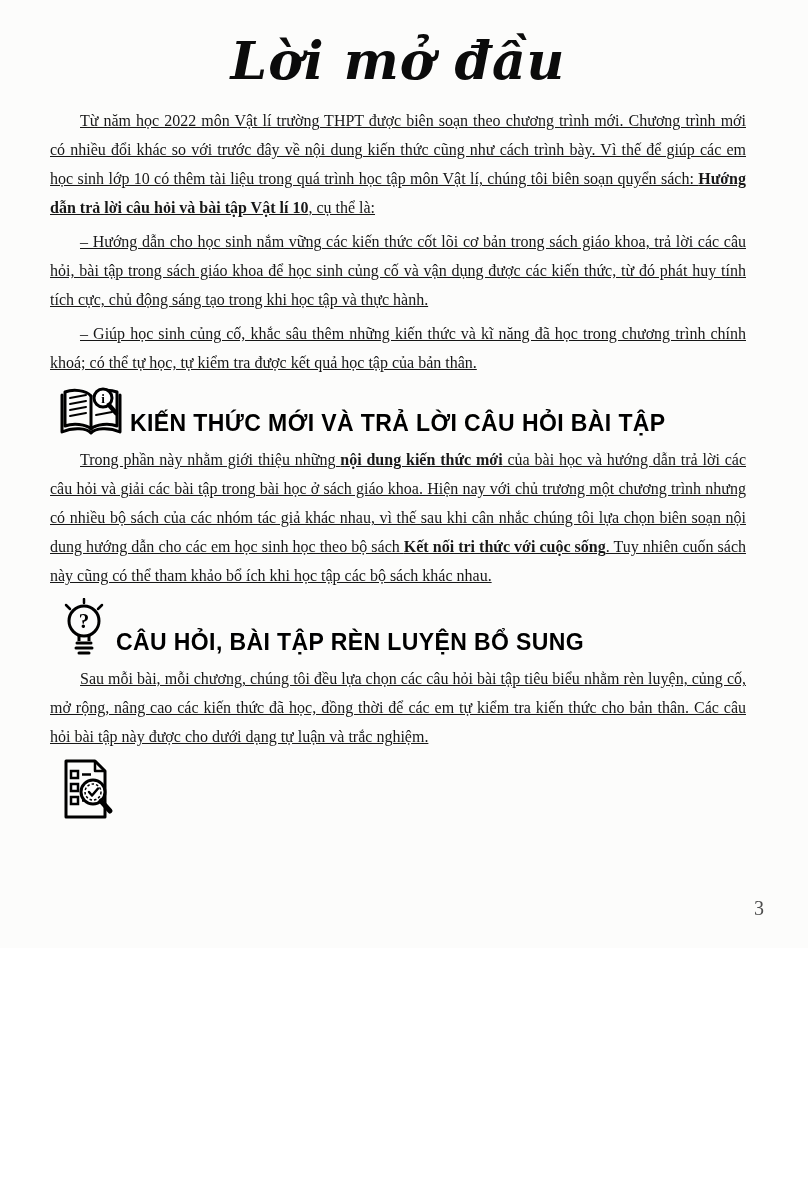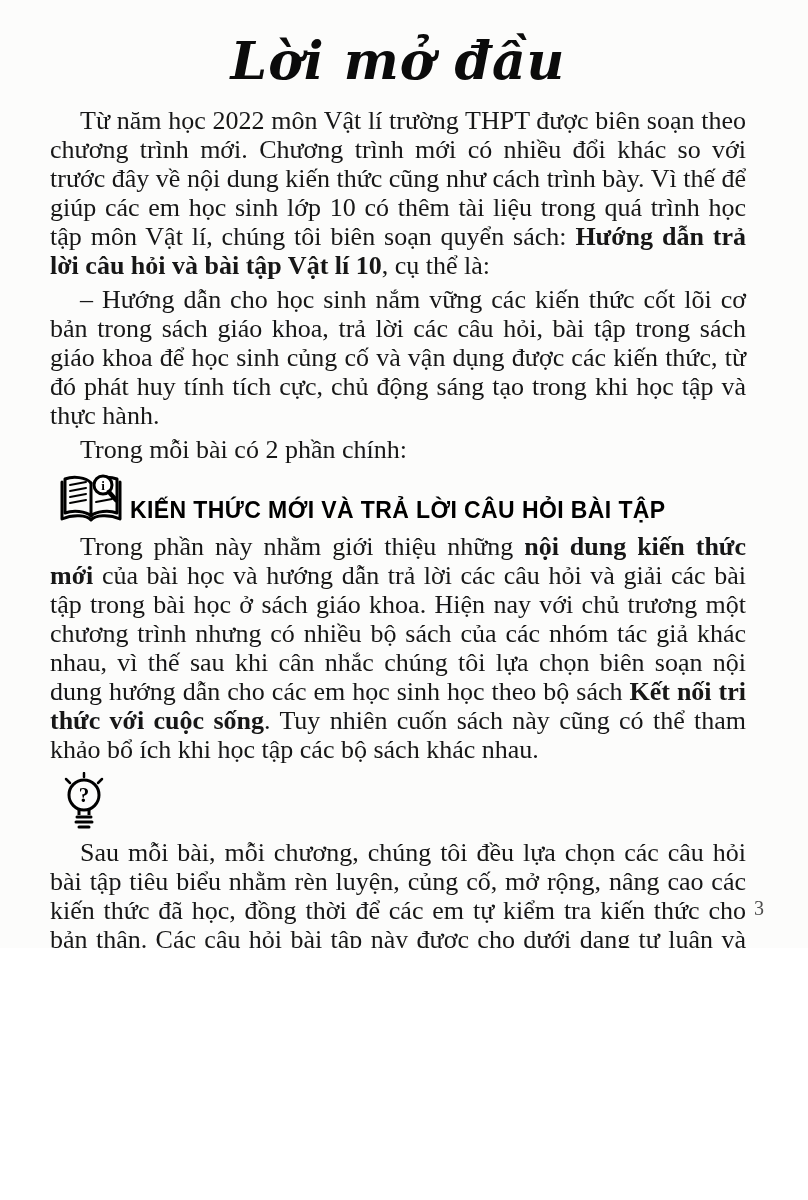--- a/index.html
+++ b/index.html
@@ -21,25 +21,26 @@
     font-style: italic;
     font-weight: 700;
     font-size: 52px;
     line-height: 1.2;
     text-align: center;
     margin: 0 0 14px 0;
     letter-spacing: 1px;
     color: #0b0b0b;
   }
   .para {
-    font-size: 26px;
+    font-size: 16px;
     line-height: 29px;
     text-align: justify;
     text-indent: 30px;
     margin: 0 0 5px 0;
+    text-decoration: underline;
   }
   .para b { font-weight: 700; }
   .sec-head {
     display: flex;
     align-items: flex-end;
     gap: 8px;
     margin: 8px 0 6px 10px;
   }
   .sec-head .icon { flex: 0 0 auto; display: block; }
   .sec-head .icon svg { display: block; }
@@ -64,23 +65,23 @@
 <body>
 
 <div class="page">
 
   <h1 class="title">Lời mở đầu</h1>
 
   <p class="para"><span>Từ năm học 2022 môn Vật lí trường THPT được biên soạn theo chương trình mới. Chương trình mới có nhiều đổi khác so với trước đây về nội dung kiến thức cũng như cách trình bày. Vì thế để giúp các em học sinh lớp 10 có thêm tài liệu trong quá trình học tập môn Vật lí, chúng tôi biên soạn quyển sách: </span><b>Hướng dẫn trả lời câu hỏi và bài tập Vật lí 10</b><span>, cụ thể là:</span></p>
 
   <p class="para">– Hướng dẫn cho học sinh nắm vững các kiến thức cốt lõi cơ bản trong sách giáo khoa, trả lời các câu hỏi, bài tập trong sách giáo khoa để học sinh củng cố và vận dụng được các kiến thức, từ đó phát huy tính tích cực, chủ động sáng tạo trong khi học tập và thực hành.</p>
 
+  <p class="para">– Giúp học sinh củng cố, khắc sâu thêm những kiến thức và kĩ năng đã học trong chương trình chính khoá; có thể tự học, tự kiểm tra được kết quả học tập của bản thân.</p>
 
 
-  <p class="para">Trong mỗi bài có 2 phần chính:</p>
 
   <div class="sec-head">
     <span class="icon">
       <svg width="62" height="54" viewBox="0 0 62 54">
         <g fill="none" stroke="#000" stroke-width="3" stroke-linejoin="round" stroke-linecap="round">
           <path d="M31 11 C26 5 13 4 5 7 L5 41 C13 38 26 39 31 44 C36 39 49 38 57 41 L57 7 C53 5.6 48 5 43 5.6"></path>
           <path d="M2 10 L2 47 C13 42 27 43 31 48 C35 43 49 42 60 47 L60 10"></path>
           <path d="M31 11 L31 44"></path>
         </g>
         <g fill="none" stroke="#000" stroke-width="2" stroke-linecap="round">
@@ -111,20 +112,21 @@
         <circle cx="24" cy="23" r="15" fill="none" stroke="#000" stroke-width="3"></circle>
         <path d="M19 37 L19 43 M29 37 L29 43" fill="none" stroke="#000" stroke-width="3"></path>
         <g fill="none" stroke="#000" stroke-width="3" stroke-linecap="round">
           <path d="M17 45 L31 45"></path>
           <path d="M16 50 L32 50"></path>
           <path d="M19 55 L29 55"></path>
         </g>
         <text x="24" y="30" font-size="21" font-weight="bold" text-anchor="middle" font-family="serif" fill="#000">?</text>
       </svg>
     </span>
+    <h2>CÂU HỎI, BÀI TẬP RÈN LUYỆN BỔ SUNG</h2>
   </div>
 
   <p class="para">Sau mỗi bài, mỗi chương, chúng tôi đều lựa chọn các câu hỏi bài tập tiêu biểu nhằm rèn luyện, củng cố, mở rộng, nâng cao các kiến thức đã học, đồng thời để các em tự kiểm tra kiến thức cho bản thân. Các câu hỏi bài tập này được cho dưới dạng tự luận và trắc nghiệm.</p>
 
   <div class="sec-head">
     <span class="icon">
       <svg width="56" height="62" viewBox="0 0 56 62">
         <path d="M6 2 L35 2 L45 12 L45 58 L6 58 Z" fill="none" stroke="#000" stroke-width="3" stroke-linejoin="round"></path>
         <path d="M35 2 L35 12 L45 12" fill="none" stroke="#000" stroke-width="2.5" stroke-linejoin="round"></path>
         <g fill="none" stroke="#000" stroke-width="2.5">

